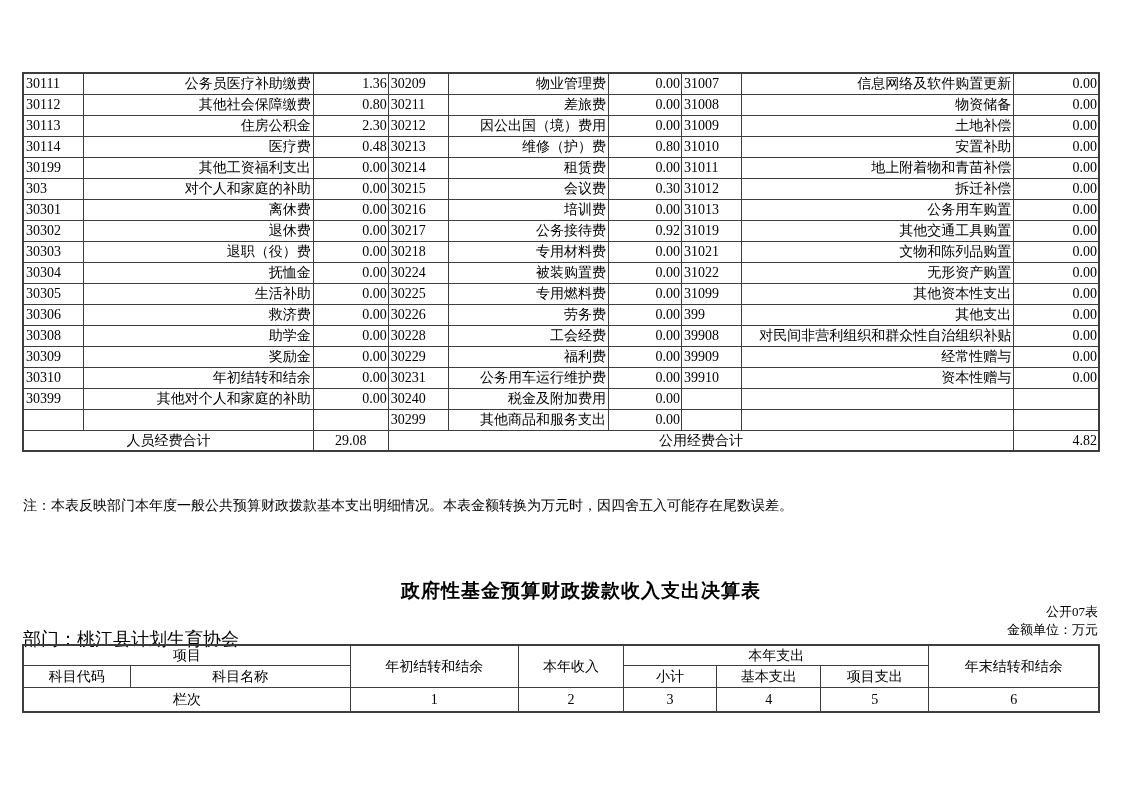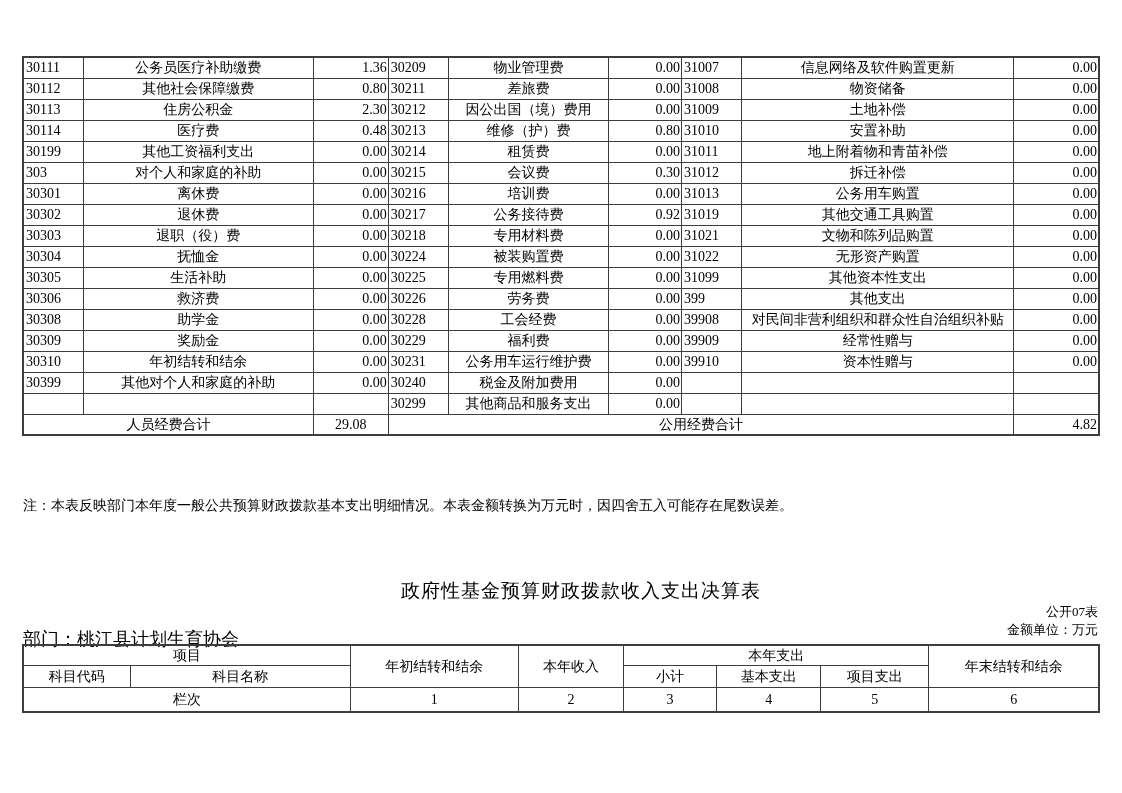--- a/index.html
+++ b/index.html
@@ -10,31 +10,31 @@
     overflow:hidden;
   }
   table { border-collapse:collapse; table-layout:fixed; }
   .btable, .ftable { border:2px solid #3d3d3d; width:1078px; }
   .btable td, .ftable td {
     border:1px solid #3d3d3d; font-size:14px; line-height:15px;
     overflow:hidden; white-space:nowrap; padding:0 2px; vertical-align:middle;
   }
   .btable tr { height:21px; }
   .btable td.code { text-align:left; }
-  .btable td.name { text-align:center;margin-top:36px; }
+  .btable td.name { text-align:right;margin-top:36px; }
   .btable td.amt  { text-align:right; padding-right:1px; }
   .btable td.cen  { text-align:center; }
-  .basic-wrap { position:absolute; top:56px; left:22px; }
+  .basic-wrap { position:absolute; top:72px; left:22px; }
   .note {
     position:absolute; top:497px; left:23px; width:1080px;
     font-size:14px; line-height:17px;
   }
   .title2 {
     position:absolute; top:578px; left:0; width:100%;
-    text-align:center; font-size:19px; font-weight:normal; letter-spacing:1px;padding-left:40px;
+    text-align:center; font-size:19px; font-weight:bold; letter-spacing:1px;padding-left:40px;
   }
   .meta-right {
     position:absolute; top:603px; right:24px; text-align:right;
     font-size:13px; line-height:18px;font-family:Liberation Serif, serif;
   }
   .dept {
     position:absolute; top:627px; left:23px; font-size:18px;
   }
   .fund-wrap { position:absolute; top:644px; left:22px; }
   .ftable td { text-align:center; }

